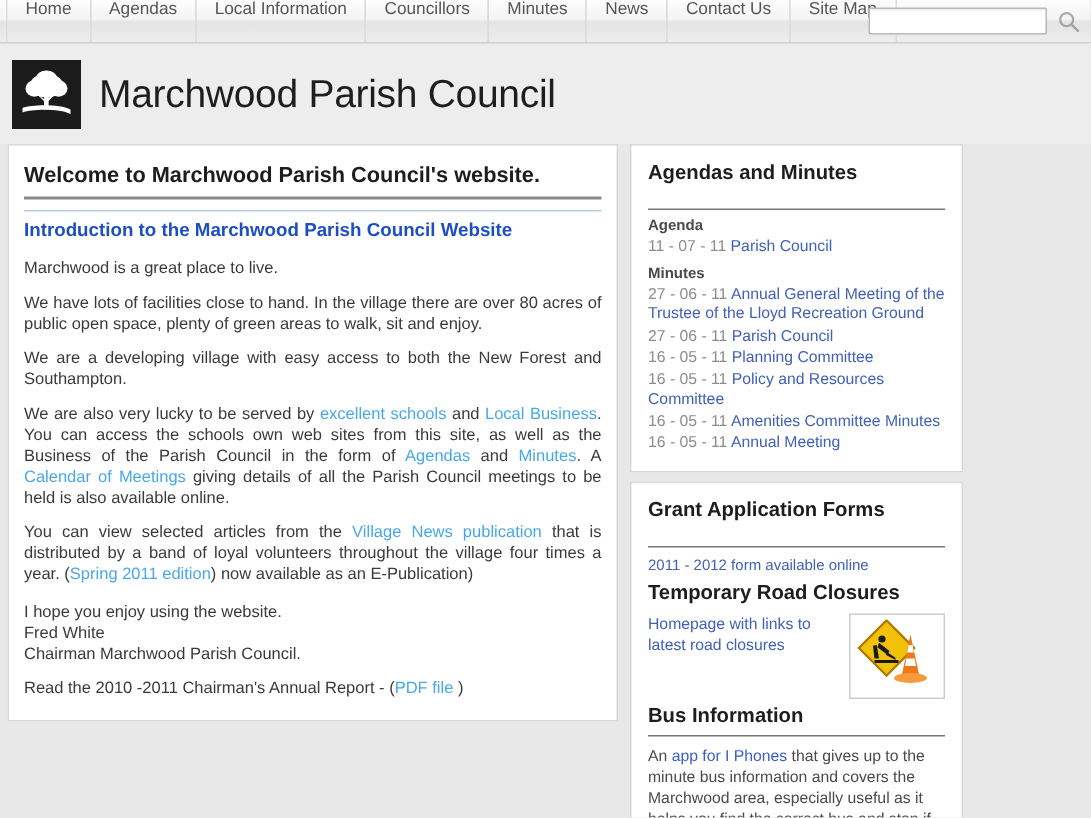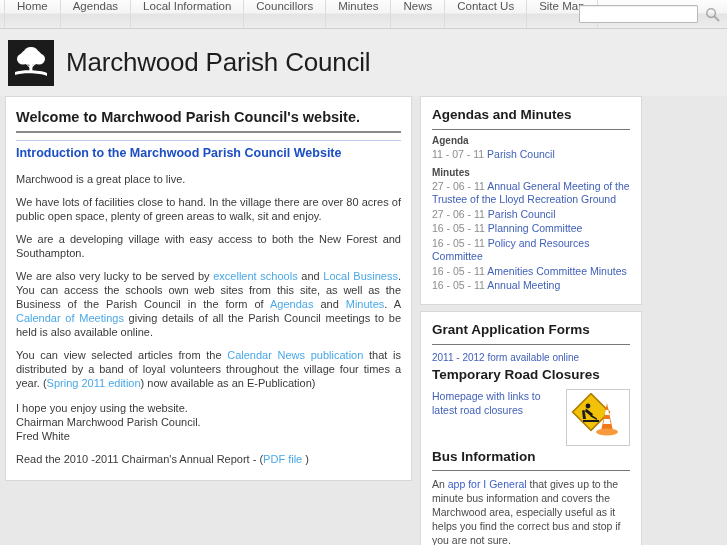--- a/index.html
+++ b/index.html
@@ -154,21 +154,21 @@
     cursor: pointer;
   }
   .plain-lines { margin-top: 11px; line-height: 14px; }
 
   
   h3.side-head {
     font-size: 13.5px;
     font-weight: bold;
     color: #1d1d1d;
     margin: 1px 0 0 0;
-    padding-bottom: 7px;
+    padding-bottom: 17px;
     border-bottom: 1px solid #777777;
   }
   .sub-label {
     font-size: 10px;
     font-weight: bold;
     color: #4a4a4a;
     margin-top: 4px;
     line-height: 13px;
   }
   .doc-row {
@@ -300,27 +300,27 @@
       <p class="body-p">Marchwood is a great place to live.</p>
       <p class="body-p">We have lots of facilities close to hand. In the village there are over 80 acres of public open space, plenty of green areas to walk, sit and enjoy.</p>
       <p class="body-p">We are a developing village with easy access to both the New Forest and Southampton.</p>
 
 
       <p class="body-p">
         <span>We are also very lucky to be served by </span><a class="lnk">excellent schools</a><span> and </span><a class="lnk">Local Business</a><span>. You can access the schools own web sites from this site, as well as the Business of the Parish Council in the form of </span><a class="lnk">Agendas</a><span> and </span><a class="lnk">Minutes</a><span>. A </span><a class="lnk">Calendar of Meetings</a><span> giving details of all the Parish Council meetings to be held is also available online.</span>
       </p>
 
       <p class="body-p">
-        <span>You can view selected articles from the </span><a class="lnk">Calendar News publication</a><span> that is distributed by a band of loyal volunteers throughout the village four times a year. (</span><a class="lnk">Spring 2011 edition</a><span>) now available as an E-Publication)</span>
+        <span>You can view selected articles from the </span><a class="lnk">Village News publication</a><span> that is distributed by a band of loyal volunteers throughout the village four times a year. (</span><a class="lnk">Spring 2011 edition</a><span>) now available as an E-Publication)</span>
       </p>
 
       <div class="body-p plain-lines">
         <div>I hope you enjoy using the website.</div>
+        <div>Fred White</div>
         <div>Chairman Marchwood Parish Council.</div>
-        <div>Fred White</div>
       </div>
 
       <p class="body-p">
         <span>Read the 2010 -2011 Chairman's Annual Report - (</span><a class="lnk">PDF file</a><span> )</span>
       </p>
 
     </div>
   </div>
 
   <div class="col-side">
@@ -391,19 +391,19 @@
               <path d="M7.2 16 L12.8 16 L13.6 21 L6.4 21 Z" fill="#ffffff"></path>
               <ellipse cx="10" cy="29" rx="11" ry="3.4" fill="#f79a3c"></ellipse>
             </g>
           </svg>
         </div>
       </div>
 
       <h3 class="carhead spacer-top">Bus Information</h3>
       <div style="border-top:1px solid #777;margin-top:5px;"></div>
       <div class="bus-body">
-        <span>An </span><a class="bus-link">app for I General</a><span> that gives up to the minute bus information and covers the Marchwood area, especially useful as it helps you find the correct bus and stop if you are not sure.</span>
+        <span>An </span><a class="bus-link">app for I Phones</a><span> that gives up to the minute bus information and covers the Marchwood area, especially useful as it helps you find the correct bus and stop if you are not sure.</span>
       </div>
 
     </div>
 
   </div>
 </div>
 
 </body></html>

